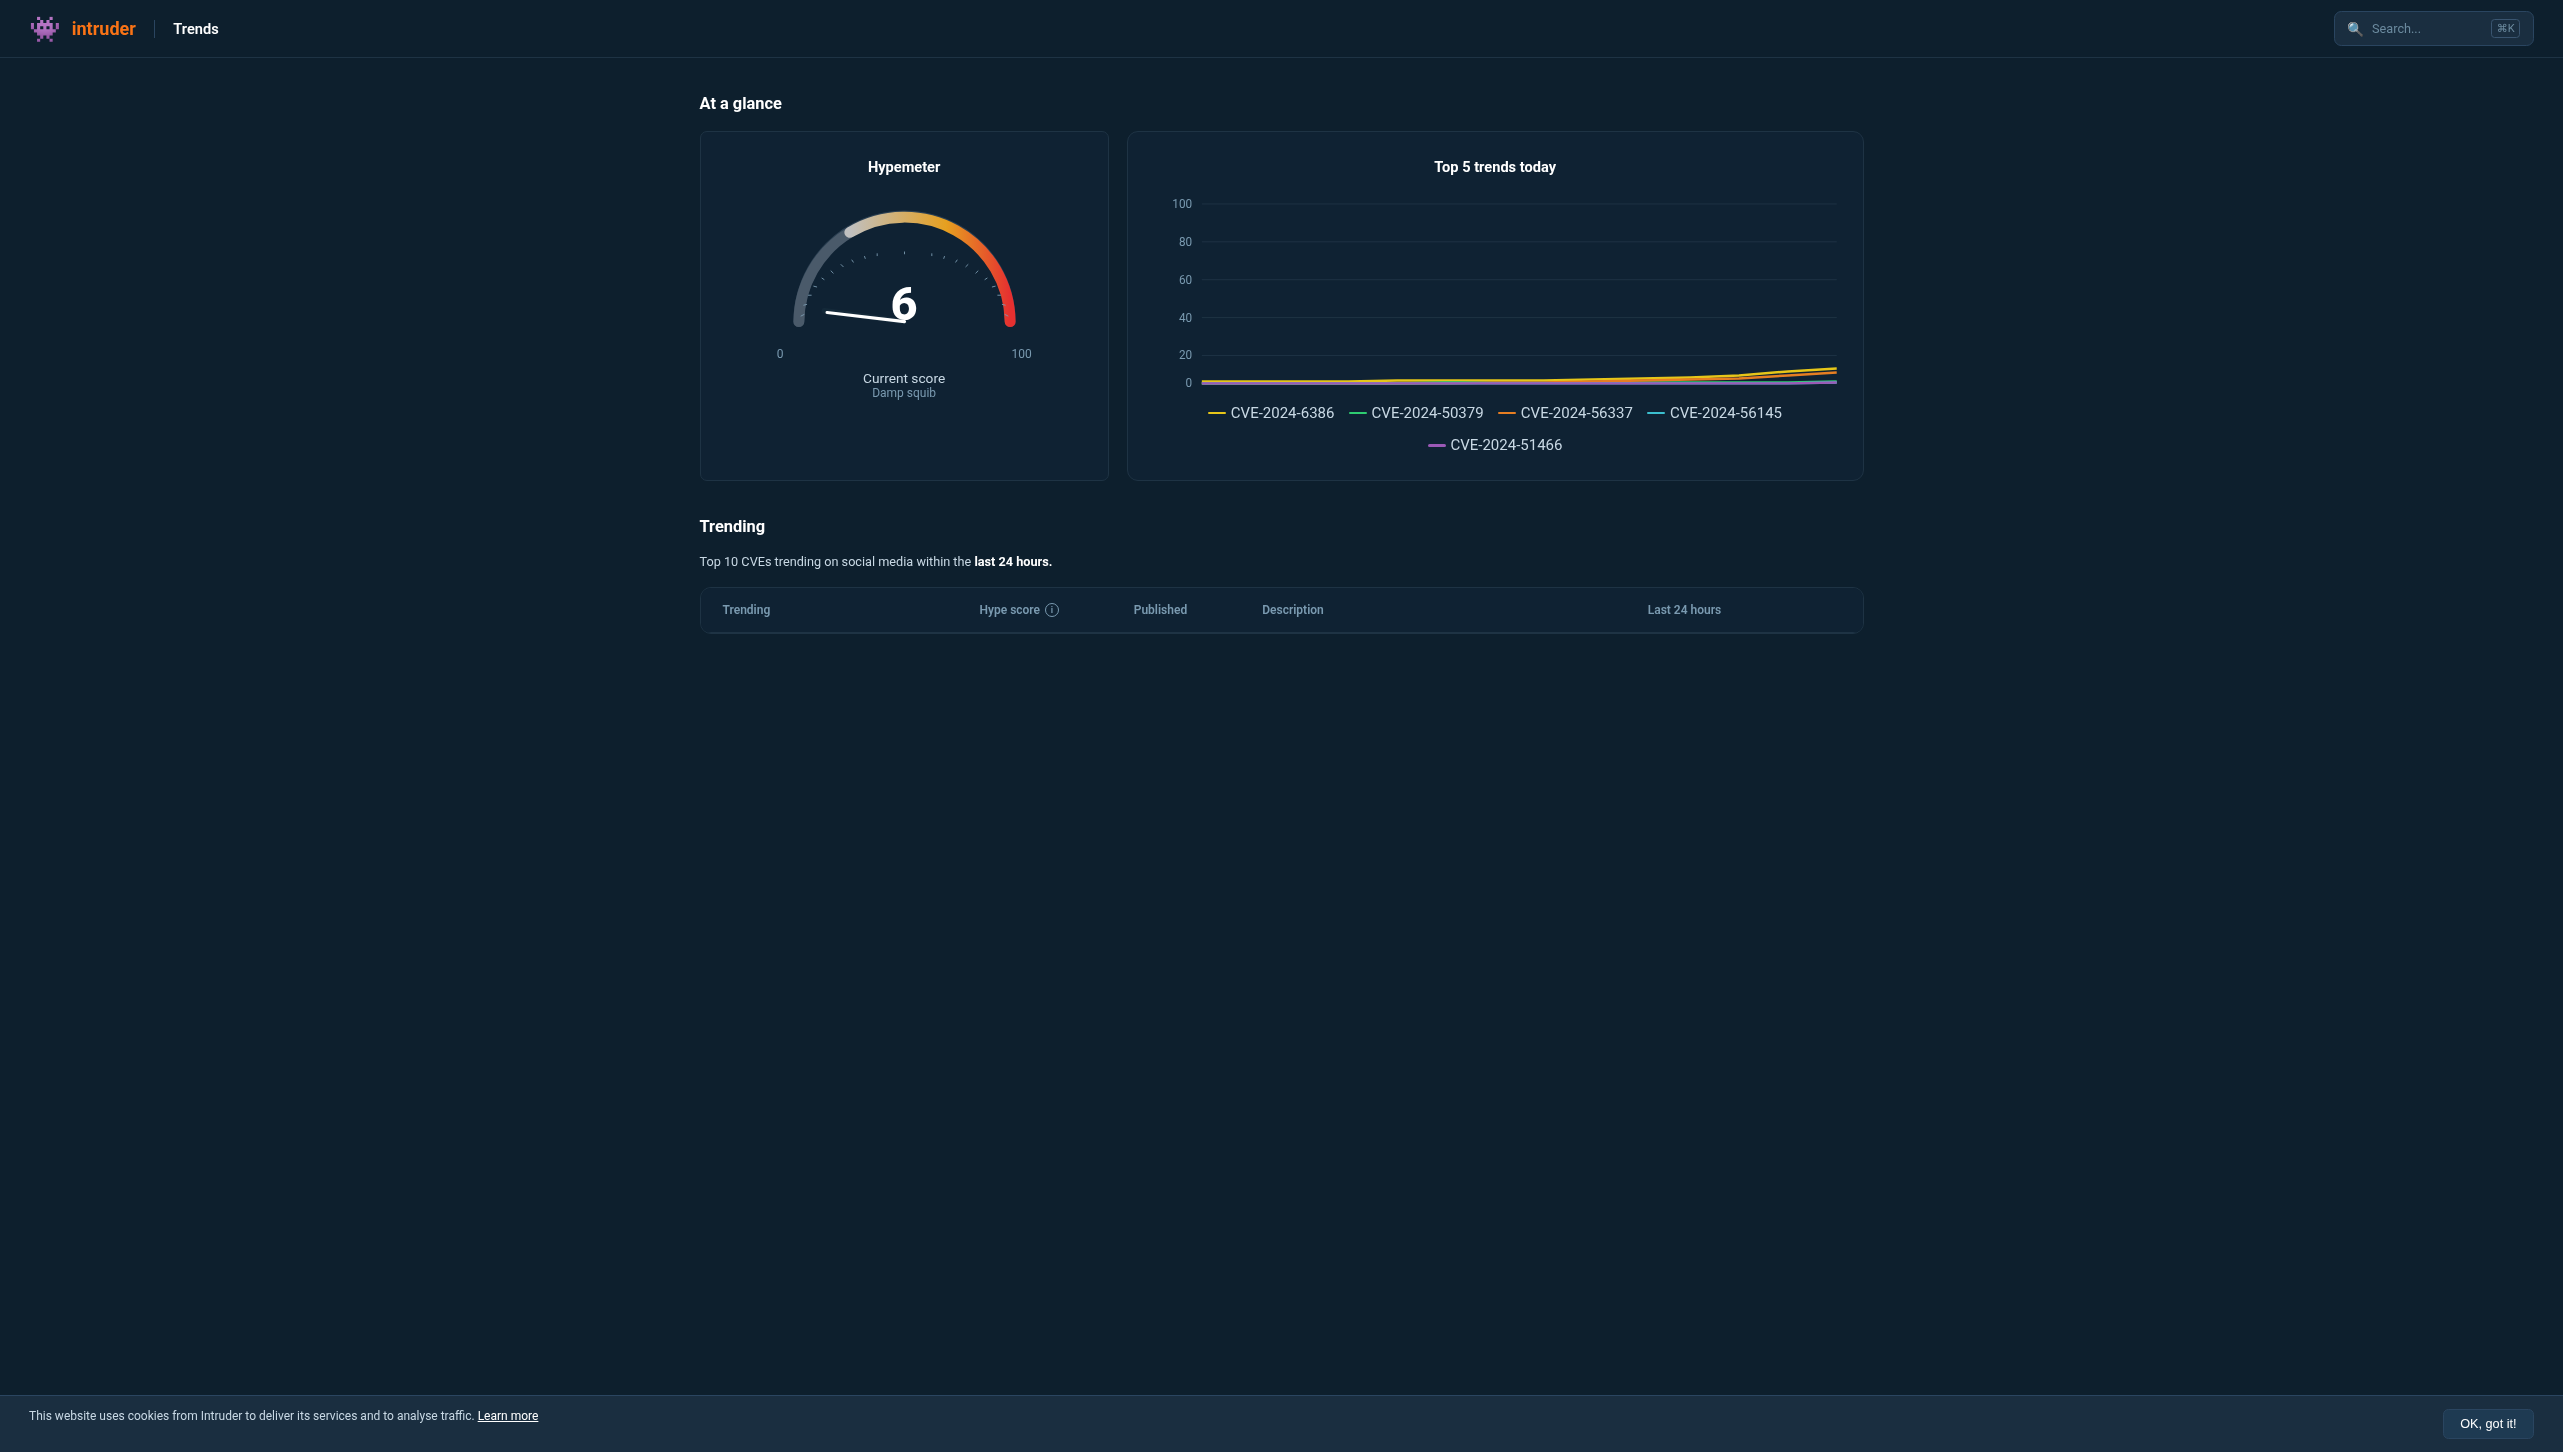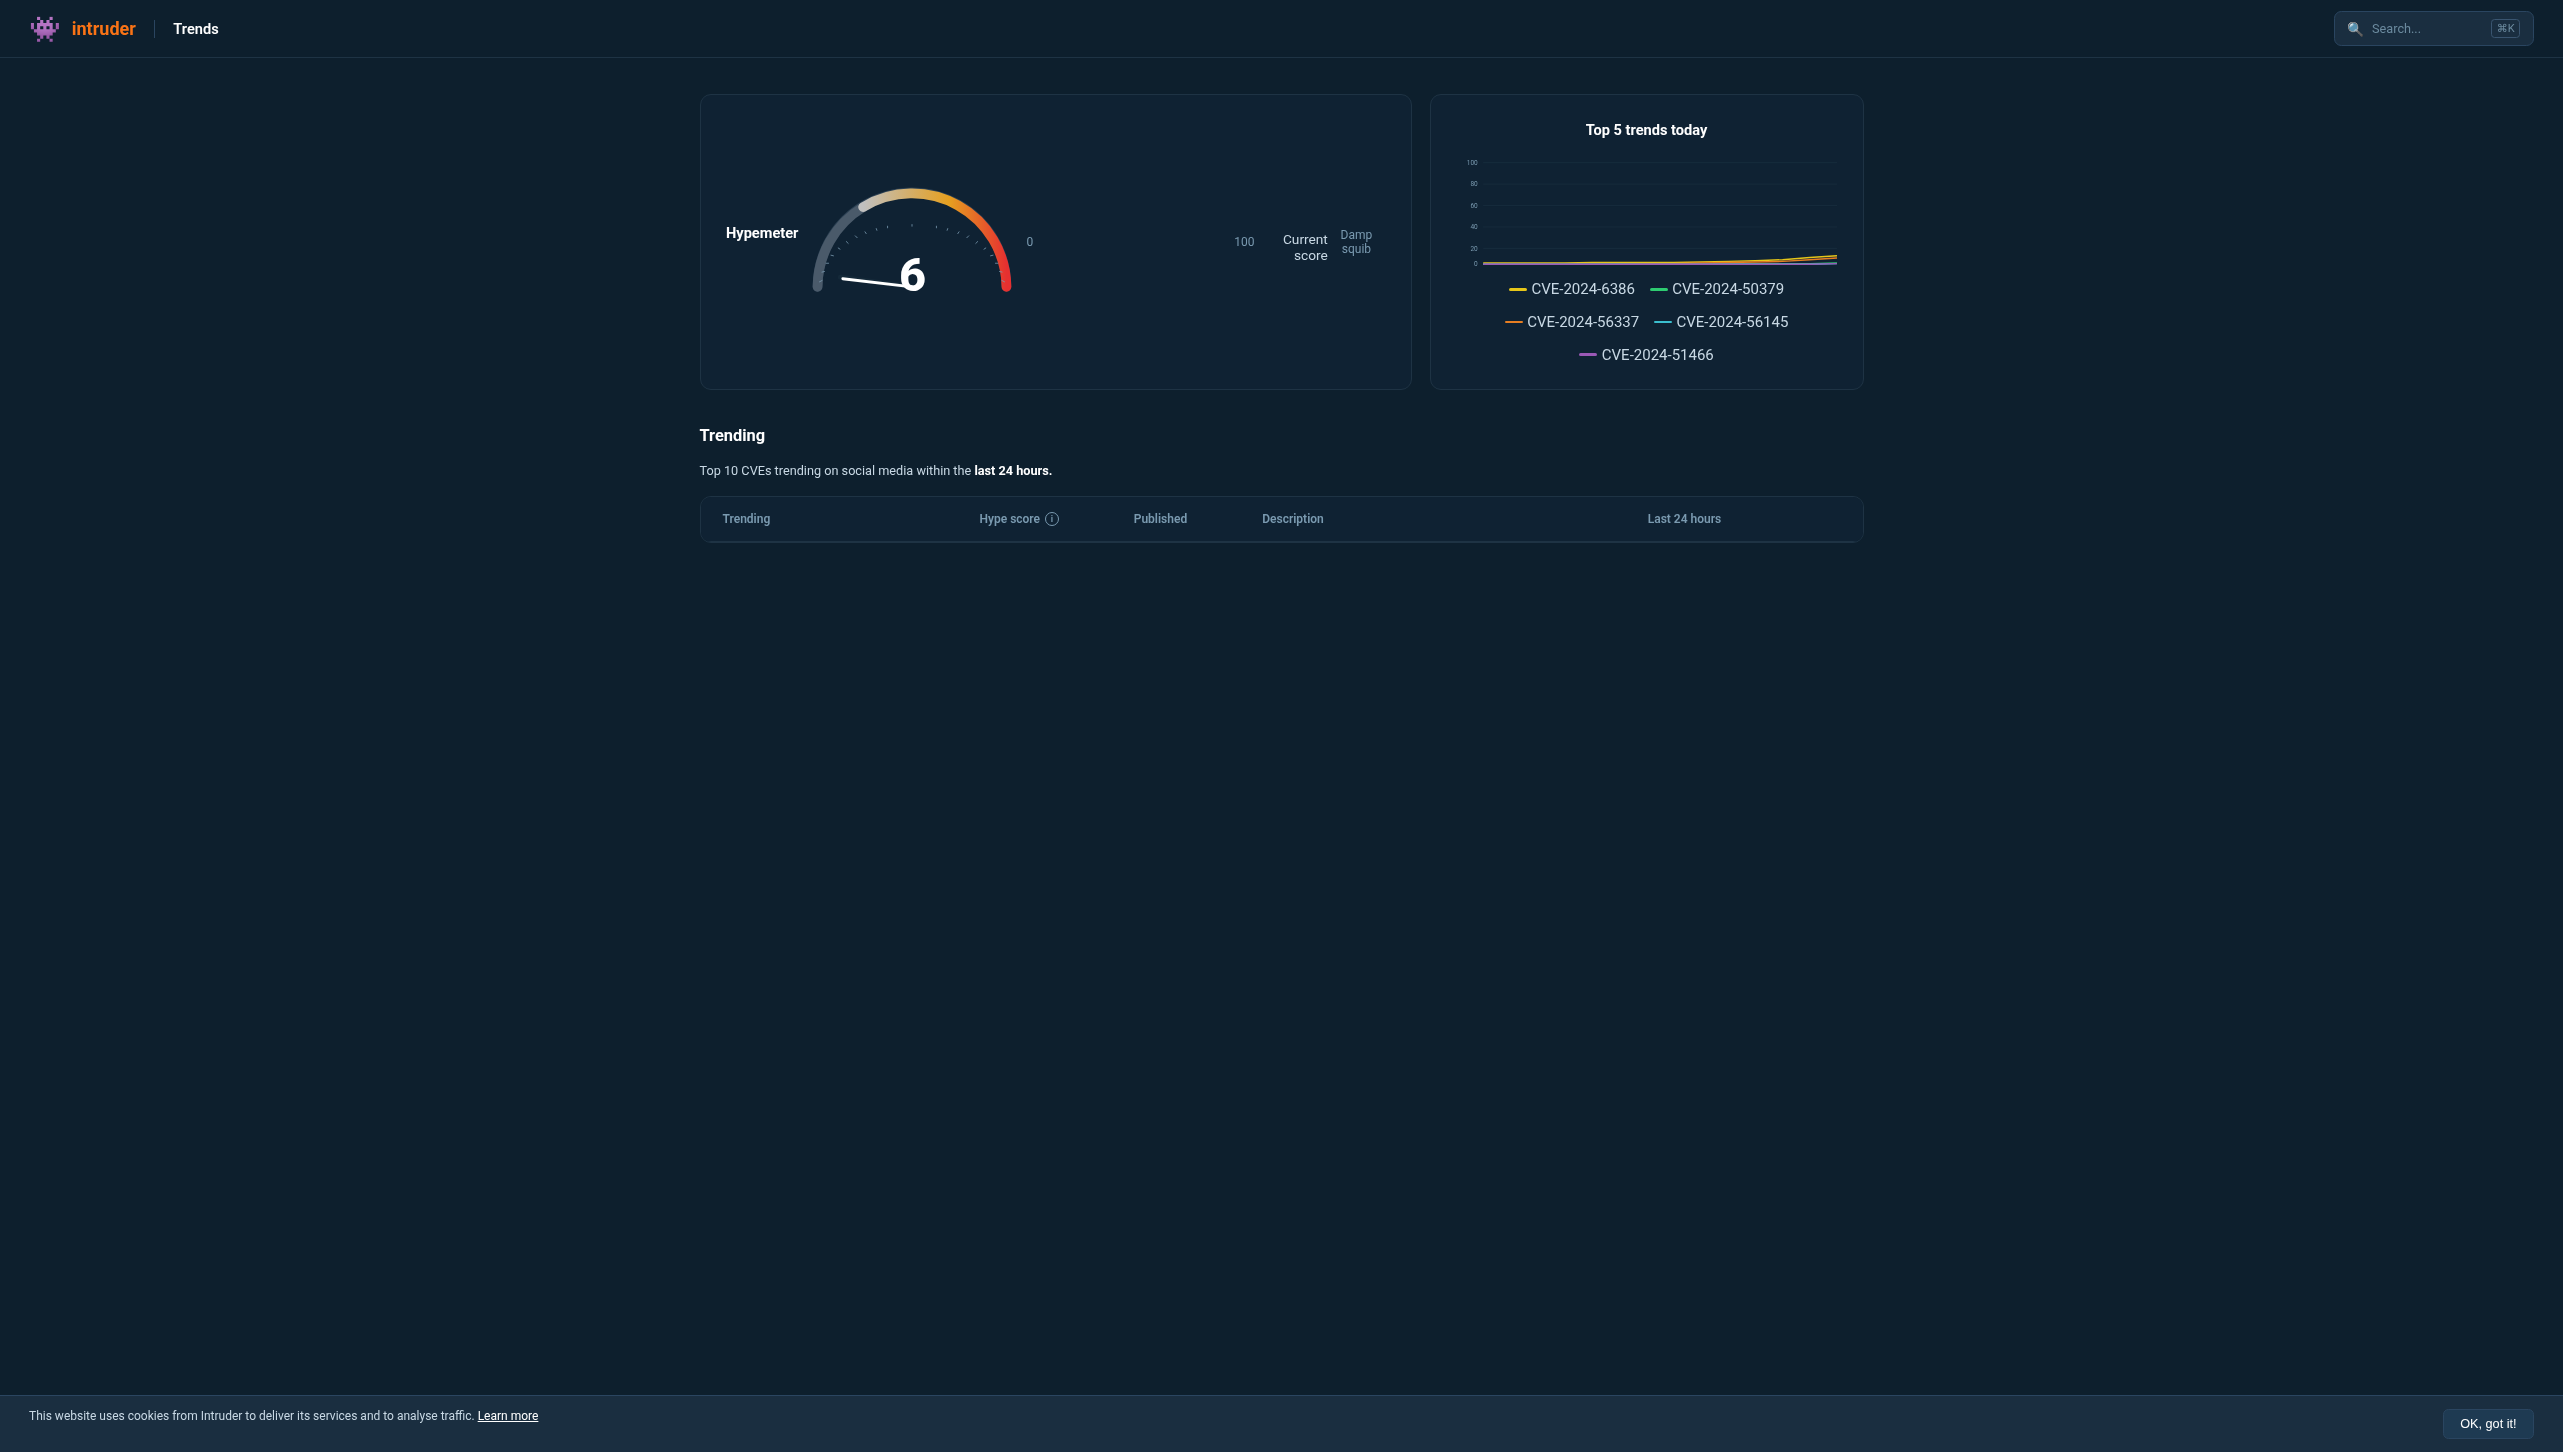--- a/index.html
+++ b/index.html
@@ -172,22 +172,23 @@
       text-align: center;
       font-size: 14.6px;
       font-weight: 700;
       color: #ffffff;
       margin-bottom: 18px;
     }
 
     
     .hypemeter-card {
       display: flex;
-      flex-direction: row;
-      align-items: center;
+      flex-direction: column;
+      align-items: center;
+      border-radius: 7px;
     }
 
     .gauge-container {
       position: relative;
       width: 255px;
       height: 146px;
       margin-bottom: 7.3px;
     }
 
     .gauge-svg {
@@ -375,20 +376,21 @@
     <span class="search-icon">🔍</span>
     <span class="search-placeholder">Search...</span>
     <span class="search-shortcut">⌘K</span>
   </div>
 </nav>
 
 <main class="main">
 
 
   <div class="at-a-glance">
+    <h2 class="section-title">At a glance</h2>
     <div class="glance-cards">
 
       <div class="card hypemeter-card">
         <div class="card-title">Hypemeter</div>
         <div class="gauge-container">
           <svg class="gauge-svg" viewBox="0 0 280 160">
 
             <path d="M 24 140 A 116 116 0 0 1 256 140" fill="none" stroke="#2a3f52" stroke-width="12" stroke-linecap="round"></path>
 
             <path d="M 24 140 A 116 116 0 0 1 80 42" fill="none" stroke="#4a5a6a" stroke-width="12" stroke-linecap="round"></path>

